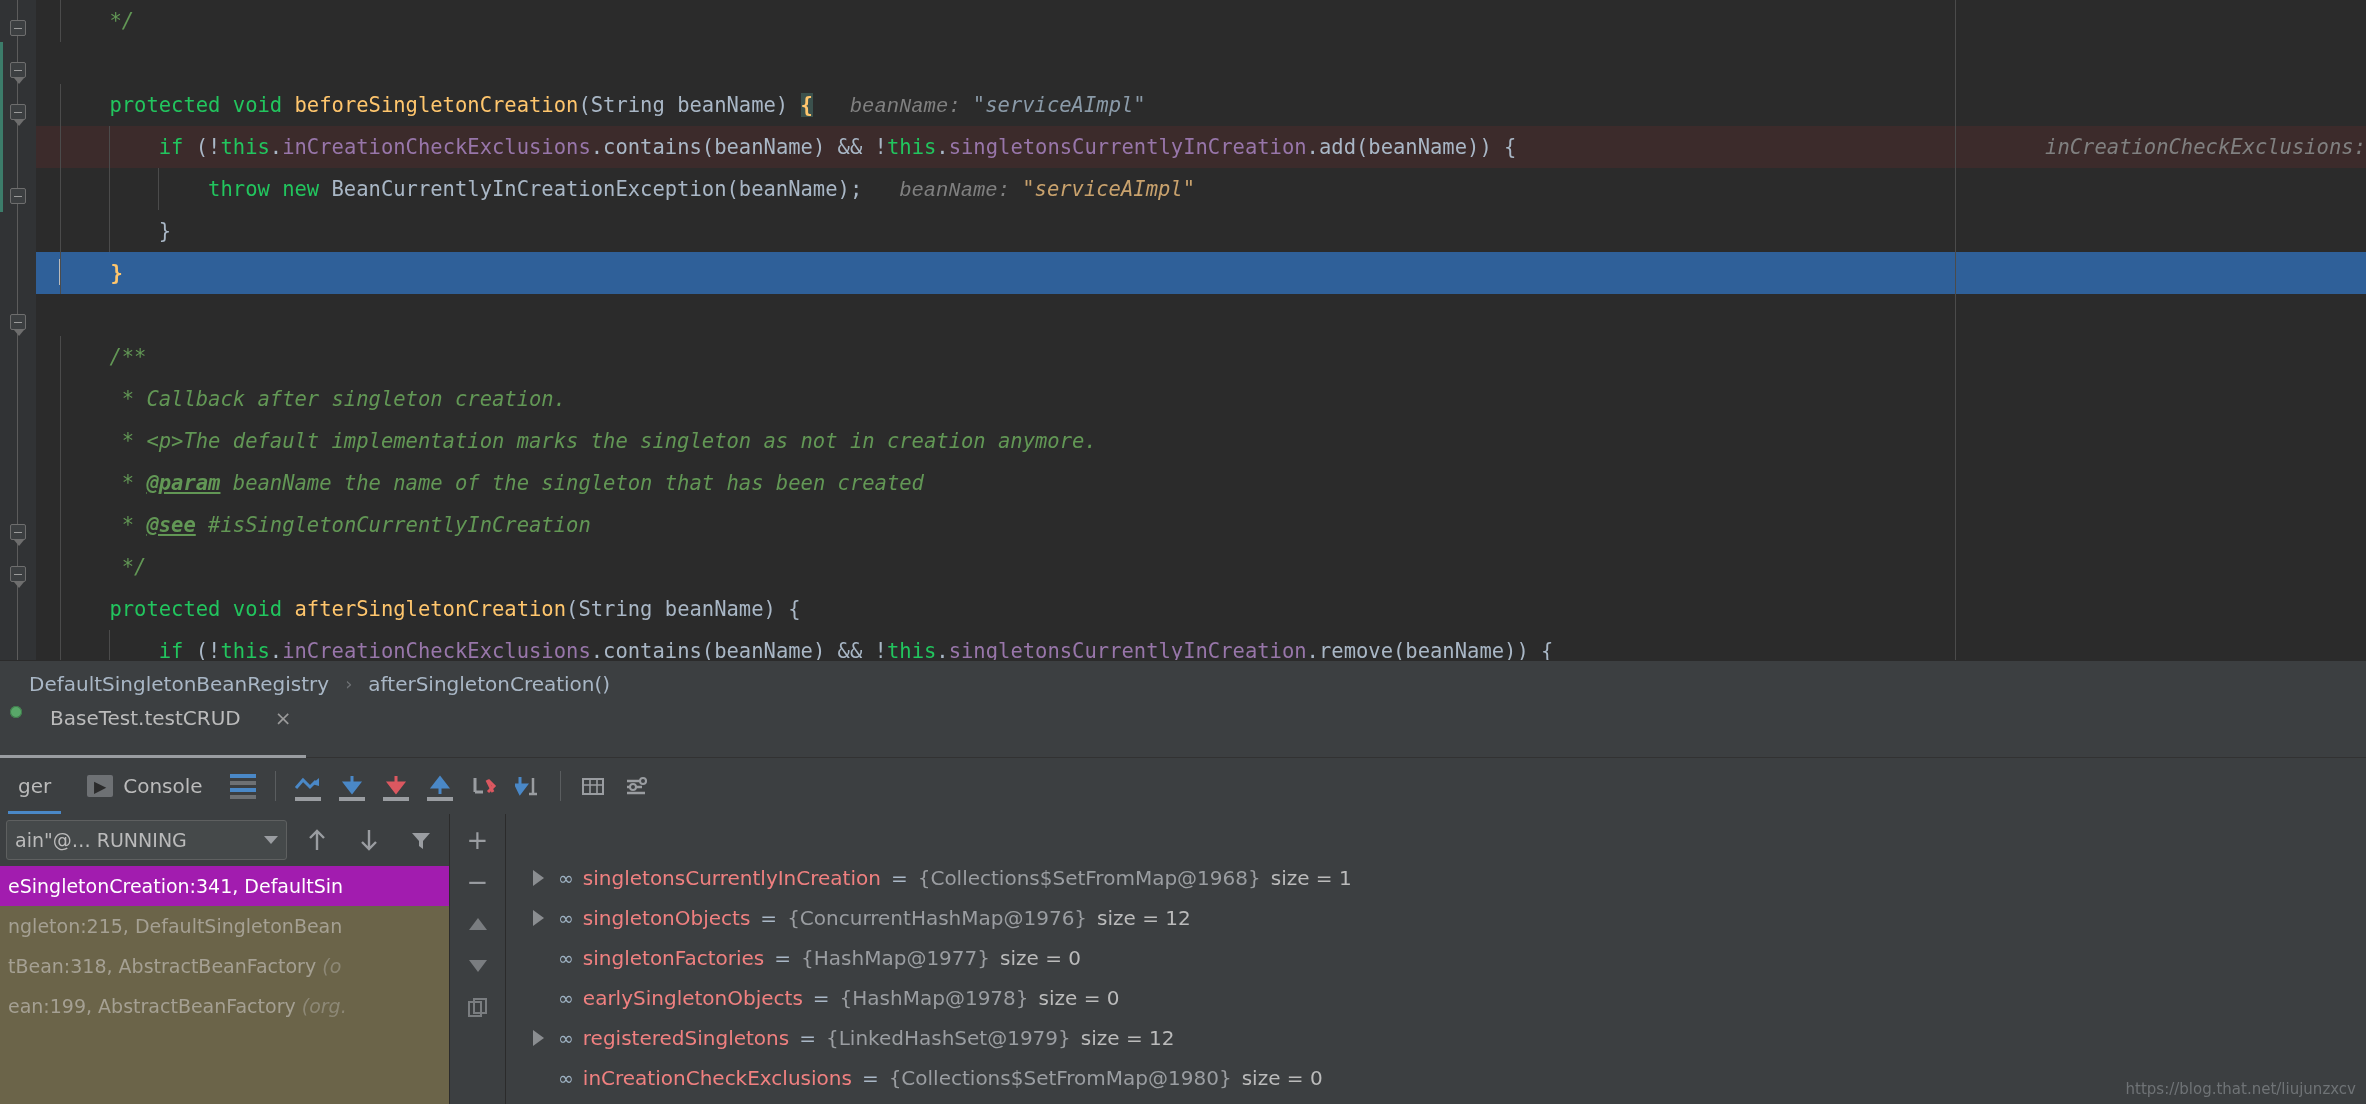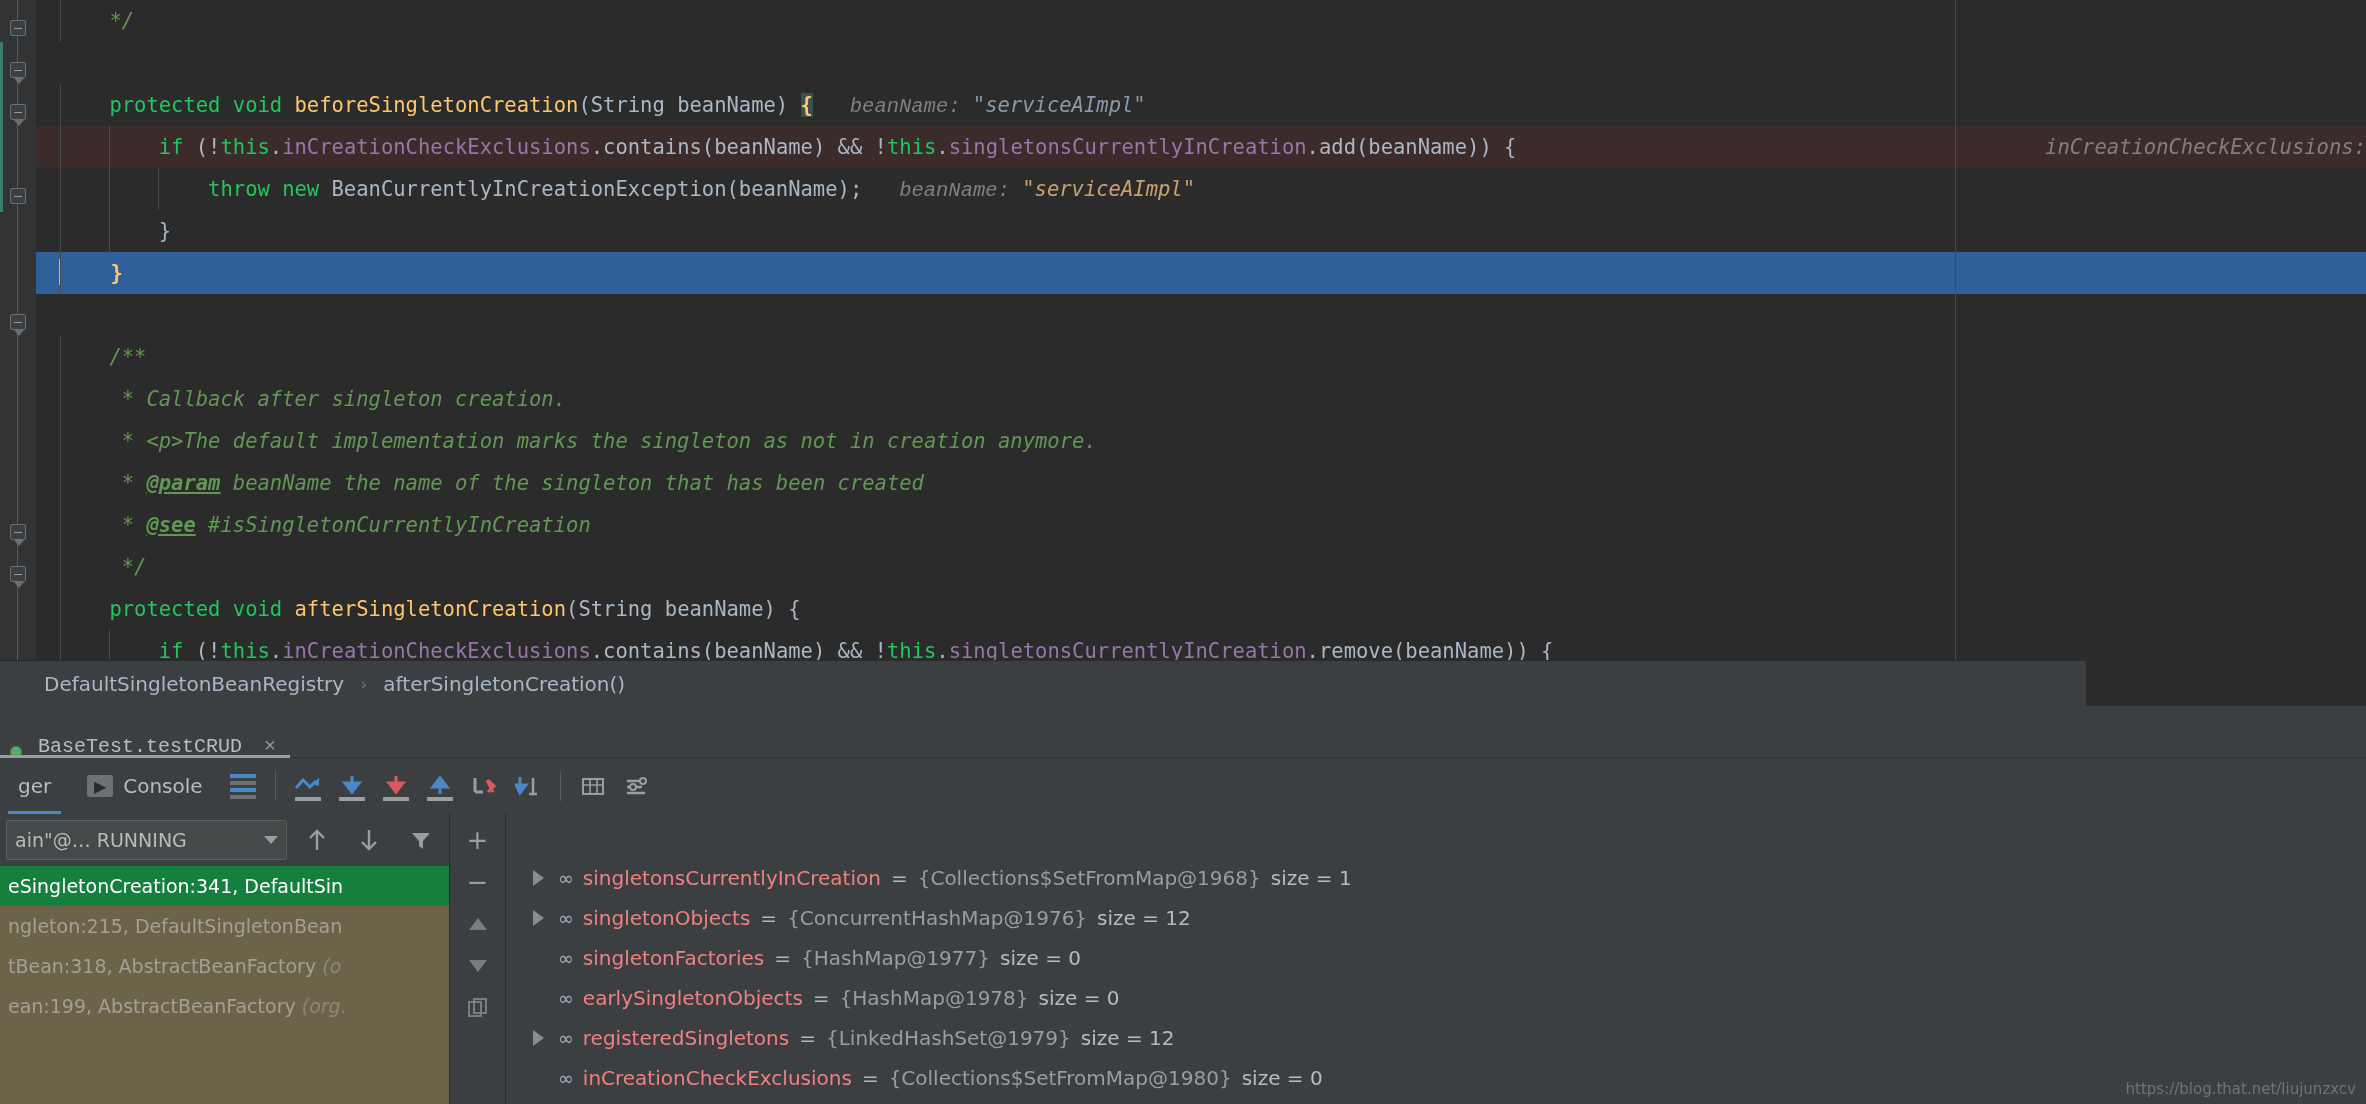--- a/index.html
+++ b/index.html
@@ -79,37 +79,37 @@
     position: absolute; right: 0; top: 0; height: 42px;
     padding-left: 10px; color: #808080; font-style: italic;
     background: #3c2b2b; overflow: hidden;
   }
   .rgutter {
     position: absolute; top: 0; width: 1px; height: 660px; background: #4b4b4b;
   }
 
   
   .breadcrumb {
-    position: absolute; left: 0; top: 660px; width: 2086px; height: 46px;
+    position: absolute; left: 0; top: 660px; width: 2366px; height: 46px;
     background: #3c3f41; border-top: 1px solid #2b2b2b;
-    display: flex; align-items: center; padding-left: 44px;
+    display: flex; align-items: center; padding-left: 29px;
     color: #a9b7c6; font-size: 20px;
   }
   .bc-sep { color: #6e7174; margin: 0 16px; font-size: 18px; }
 
   
   .tabbar {
     position: absolute; left: 0; top: 706px; width: 2366px; height: 52px;
     background: #3c3f41; border-bottom: 1px solid #323232;
     display: flex; align-items: center;
   }
   .runtab {
-    display: flex; align-items: flex-end; gap: 16px;
+    display: flex; align-items: flex-start; gap: 28px;
     height: 52px; padding: 0 14px 0 10px;
-    color: #bbbbbb; font-size: 20px; position: relative; font-family: Liberation Mono, monospace;
+    color: #bbbbbb; font-size: 20px; position: relative;
   }
   .runtab::after {
     content: ""; position: absolute; left: 0; right: 0; bottom: 0;
     height: 3px; background: #9a9da1;
   }
   .dot-green {
     width: 12px; height: 12px; border-radius: 50%;
     background: #59a869; box-shadow: 0 0 0 1px #3f7a4b inset;
   }
   .tab-close { color: #9a9a9a; font-size: 20px; margin-left: 6px; }
@@ -172,21 +172,21 @@
   .tb-sm { width: 44px; height: 44px; display:flex; align-items:center; justify-content:center; }
   .frames-list {
     position: absolute; left: 0; top: 52px; right: 0; bottom: 0;
     background: #6b6449; overflow: hidden;
   }
   .frame {
     height: 40px; line-height: 40px; padding-left: 8px;
     color: #a5a093; font-size: 19px; white-space: nowrap; overflow: hidden;
     font-family: "DejaVu Sans", sans-serif;
   }
-  .frame.sel { background: #15803d; color: #ffffff; }
+  .frame.sel { background: #a21caf; color: #ffffff; }
   .frame .pkg { color: #8d8876; font-style: italic; }
 
   
   .var-rail {
     width: 56px; height: 290px; background: #3c3f41;
     border-right: 1px solid #2b2b2b;
     display: flex; flex-direction: column; align-items: center; padding-top: 6px; gap: 2px;
   }
   .rail-btn {
     width: 44px; height: 40px; display: flex; align-items: center;

